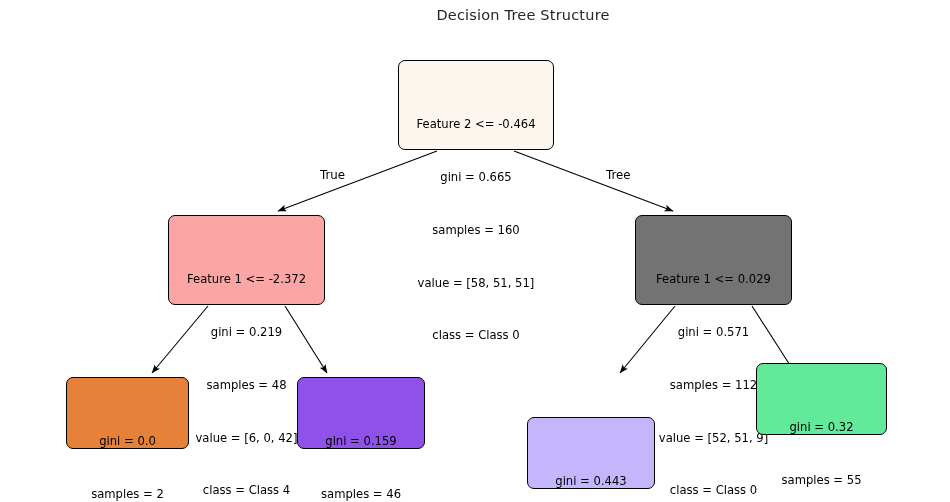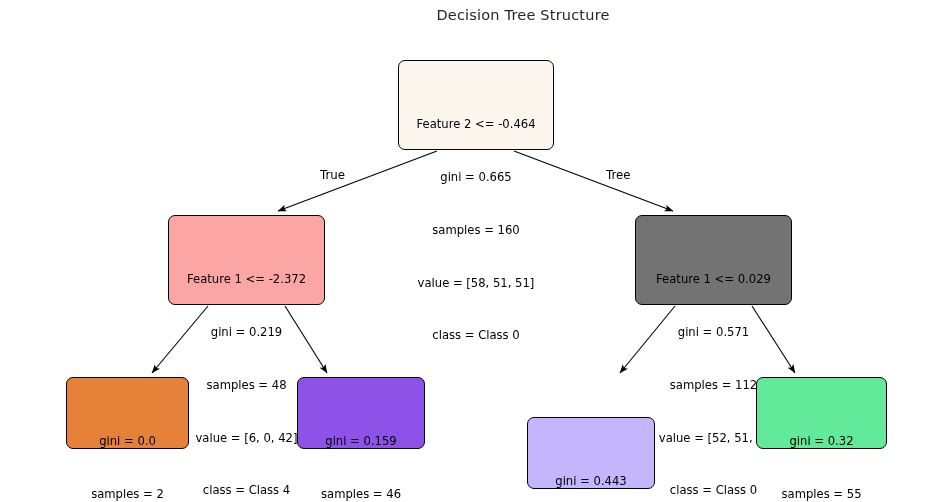--- a/index.html
+++ b/index.html
@@ -122,20 +122,20 @@
     
   </div>
 
   <div class="node" style="left:527px; top:377px; width:128px; height:72px; background:#c4b5fd;margin-top:40px;">
     <span class="line">gini = 0.443</span>
     <span class="line">samples = 57</span>
     
     
   </div>
 
-  <div class="node" style="left:756px; top:377px; width:131px; height:72px; background:#62e99a;">
+  <div class="node" style="left:756px; top:363px; width:131px; height:72px; background:#62e99a;">
     <span class="line">gini = 0.32</span>
     <span class="line">samples = 55</span>
     
     
   </div>
 
 </div>
 
 </body></html>

